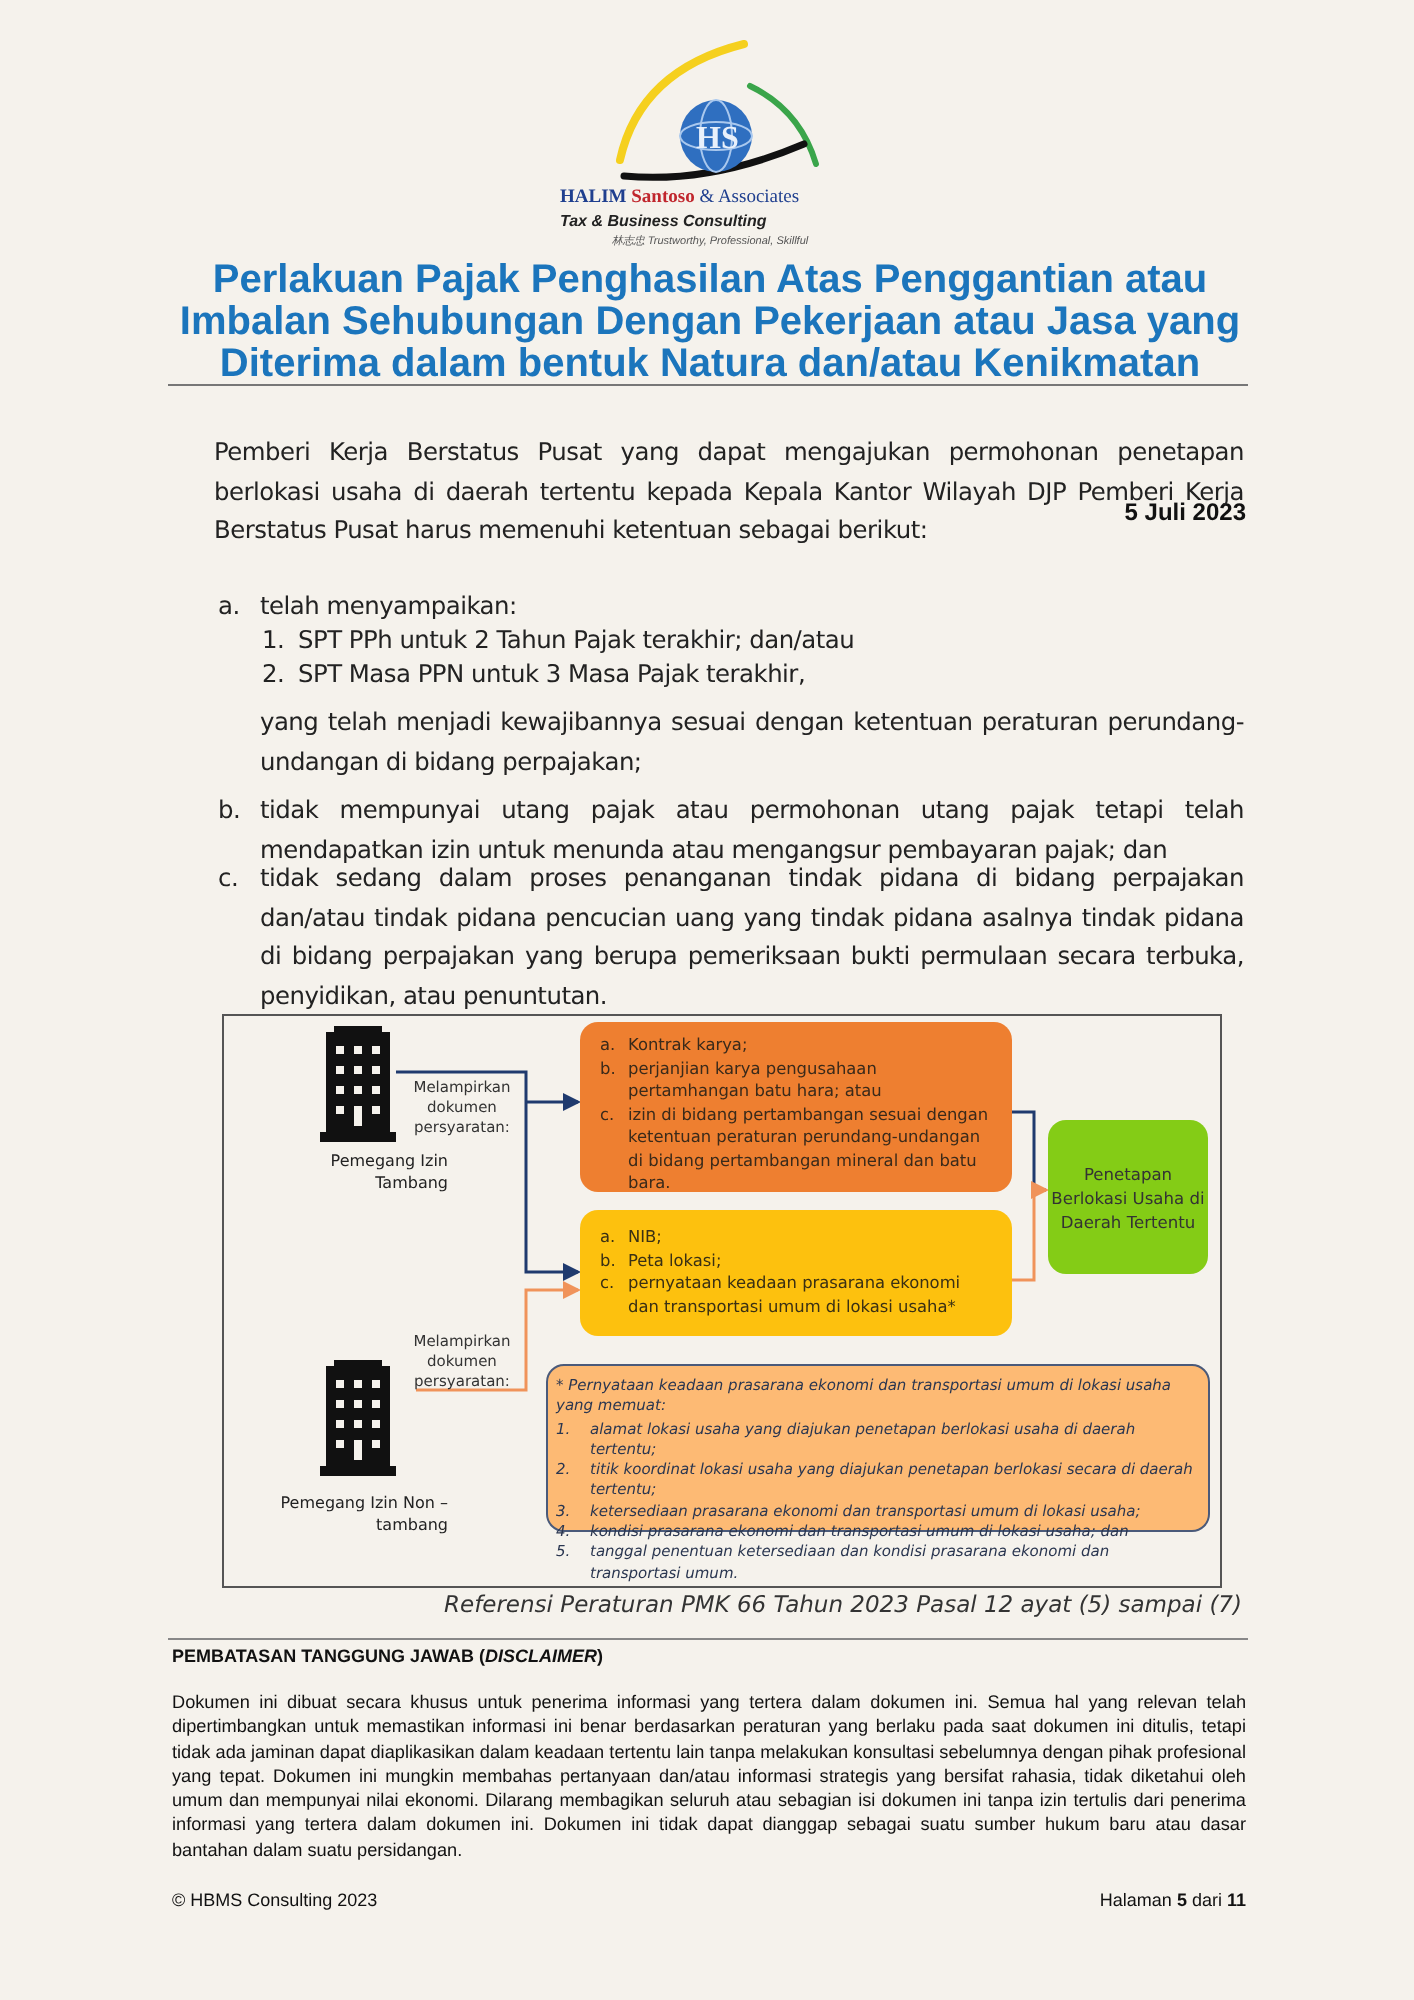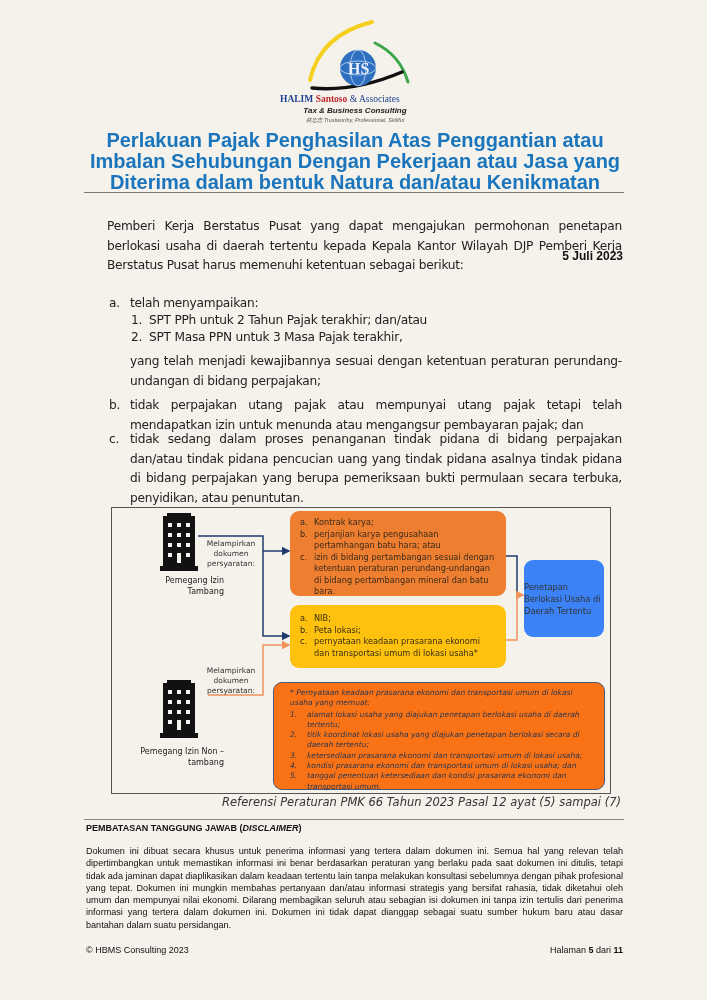--- a/index.html
+++ b/index.html
@@ -3,21 +3,21 @@
 <meta charset="utf-8">
 <style>
   html,body{margin:0;padding:0;}
   body{width:707px;height:1000px;background:#f5f2ec;position:relative;overflow:hidden;font-family:"DejaVu Sans",sans-serif;color:#222;}
   .abs{position:absolute;}
   
   #logo{left:280px;top:10px;width:150px;height:115px;}
   #logo .brand{position:absolute;left:0;top:84px;width:150px;font-family:"Liberation Serif",serif;font-size:9.5px;color:#1f3f8f;white-space:nowrap;}
   #logo .brand .s{color:#c0262d;font-weight:bold;}
   #logo .brand b{font-weight:bold;}
-  #logo .sub{position:absolute;left:0;top:96px;width:150px;text-align:center;font-family:"Liberation Sans",sans-serif;font-style:italic;font-weight:bold;font-size:8px;color:#222;}
+  #logo .sub{position:absolute;left:0;top:96px;width:150px;text-align:left;font-family:"Liberation Sans",sans-serif;font-style:italic;font-weight:bold;font-size:8px;color:#222;}
   #logo .tag{position:absolute;left:0;top:107px;width:150px;text-align:center;font-family:"Liberation Sans",sans-serif;font-style:italic;font-size:5.5px;color:#555;}
   
   #title{left:85px;top:130px;width:540px;text-align:center;font-family:"Liberation Sans",sans-serif;font-weight:bold;font-size:20px;line-height:21px;color:#1b75bc;}
   #hr1{left:84px;top:192px;width:540px;height:0;border-top:1.5px solid #777;}
   #date{right:84px;top:203px;font-family:"Liberation Sans",sans-serif;font-weight:bold;font-size:12px;color:#111;margin-top:46px;}
   
   .bodytxt{font-family:"DejaVu Sans",sans-serif;font-size:12.2px;line-height:19.5px;color:#222;letter-spacing:-0.25px;}
   #intro{left:107px;top:217px;width:515px;text-align:justify;}
   .li{position:absolute;}
   .li .mk{position:absolute;left:0;top:0;}
@@ -25,22 +25,22 @@
   
   #diagram{left:111px;top:507px;width:498px;height:285px;border:1.5px solid #555;background:#f5f2ec;}
   .bld{position:absolute;}
   .bldlabel{position:absolute;font-size:8px;line-height:11px;text-align:right;color:#222;font-family:"DejaVu Sans",sans-serif;}
   .mel{position:absolute;font-size:7.5px;line-height:10px;text-align:center;color:#333;}
   .box{position:absolute;border-radius:9px;font-size:8.2px;line-height:11.5px;color:#333;box-sizing:border-box;}
   .box .row{position:relative;padding-left:14px;}
   .box .row .m{position:absolute;left:0;top:0;}
   #box-orange{left:178px;top:3px;width:216px;height:85px;background:#ee7f30;padding:6px 10px;color:#3a2a1a;}
   #box-yellow{left:178px;top:97px;width:216px;height:63px;background:#fdc10e;padding:8px 10px;color:#3a3014;}
-  #box-result{left:412px;top:52px;width:80px;height:77px;background:#3b82f6;display:flex;align-items:center;justify-content:center;text-align:left;font-size:8.3px;line-height:12px;color:#333;}
-  #box-blue{left:161px;top:174px;width:332px;height:108px;background:#f97316;border:1.5px solid #4a5a7a;padding:5px 16px;font-style:italic;font-size:7.5px;line-height:10.3px;color:#2a3650;}
+  #box-result{left:412px;top:52px;width:80px;height:77px;background:#84cc16;display:flex;align-items:center;justify-content:center;text-align:center;font-size:8.3px;line-height:12px;color:#333;}
+  #box-blue{left:161px;top:174px;width:332px;height:84px;background:#fdba74;border:1.5px solid #4a5a7a;padding:5px 4px;font-style:italic;font-size:7.5px;line-height:10.3px;color:#2a3650;}
   #box-blue .row{padding-left:17px;}
   #ref{right:86px;top:795px;font-style:italic;font-size:11.5px;color:#333;margin-left:20px;}
   #hr2{left:84px;top:819px;width:540px;height:0;border-top:1px solid #888;}
   #disc-title{left:86px;top:823px;font-family:"Liberation Sans",sans-serif;font-weight:bold;font-size:9px;color:#111;}
   #disc-body{left:86px;top:845px;width:537px;text-align:justify;font-family:"Liberation Sans",sans-serif;font-size:9.1px;line-height:12.3px;color:#111;}
   #footer-left{left:86px;top:945px;font-family:"Liberation Sans",sans-serif;font-size:9px;color:#111;}
   #footer-right{right:84px;top:945px;font-family:"Liberation Sans",sans-serif;font-size:9px;color:#111;}
   svg.lines{position:absolute;left:0;top:0;}
 </style>
 </head>
@@ -76,21 +76,21 @@
   <span class="tx" style="left:18px;width:470px;">SPT PPh untuk 2 Tahun Pajak terakhir; dan/atau</span>
 </div>
 <div class="li bodytxt" style="left:131px;top:328px;width:491px;">
   <span class="mk">2.</span>
   <span class="tx" style="left:18px;width:470px;">SPT Masa PPN untuk 3 Masa Pajak terakhir,</span>
 </div>
 <div class="abs bodytxt" style="left:130px;top:352px;width:492px;text-align:justify;">yang telah menjadi kewajibannya sesuai dengan ketentuan peraturan perundang-undangan di bidang perpajakan;</div>
 
 <div class="li bodytxt" style="left:109px;top:396px;width:513px;">
   <span class="mk">b.</span>
-  <span class="tx" style="width:492px;">tidak perpajakan utang pajak atau mempunyai utang pajak tetapi telah mendapatkan izin untuk menunda atau mengangsur pembayaran pajak; dan</span>
+  <span class="tx" style="width:492px;">tidak mempunyai utang pajak atau permohonan utang pajak tetapi telah mendapatkan izin untuk menunda atau mengangsur pembayaran pajak; dan</span>
 </div>
 
 <div class="li bodytxt" style="left:109px;top:430px;width:513px;">
   <span class="mk">c.</span>
   <span class="tx" style="width:492px;">tidak sedang dalam proses penanganan tindak pidana di bidang perpajakan dan/atau tindak pidana pencucian uang yang tindak pidana asalnya tindak pidana di bidang perpajakan yang berupa pemeriksaan bukti permulaan secara terbuka, penyidikan, atau penuntutan.</span>
 </div>
 
 <div id="diagram" class="abs">
   <svg class="lines" width="498" height="285">
     <defs>

